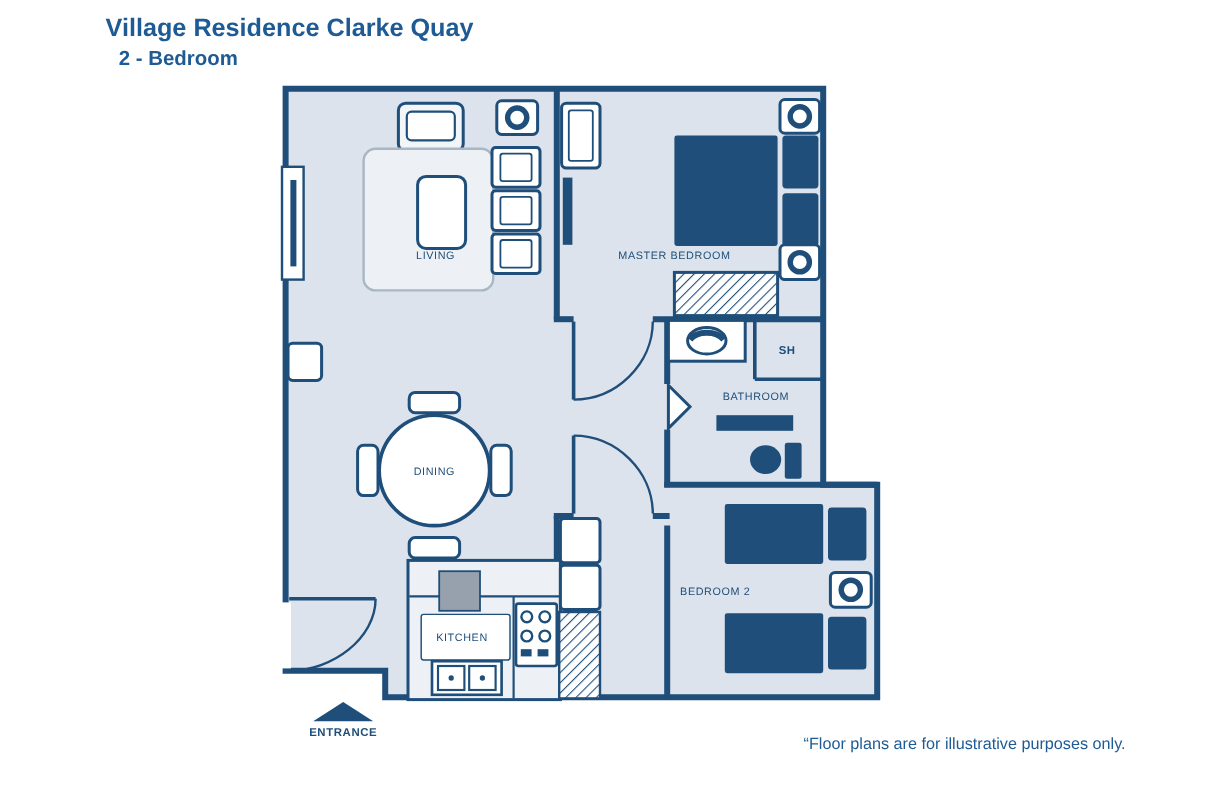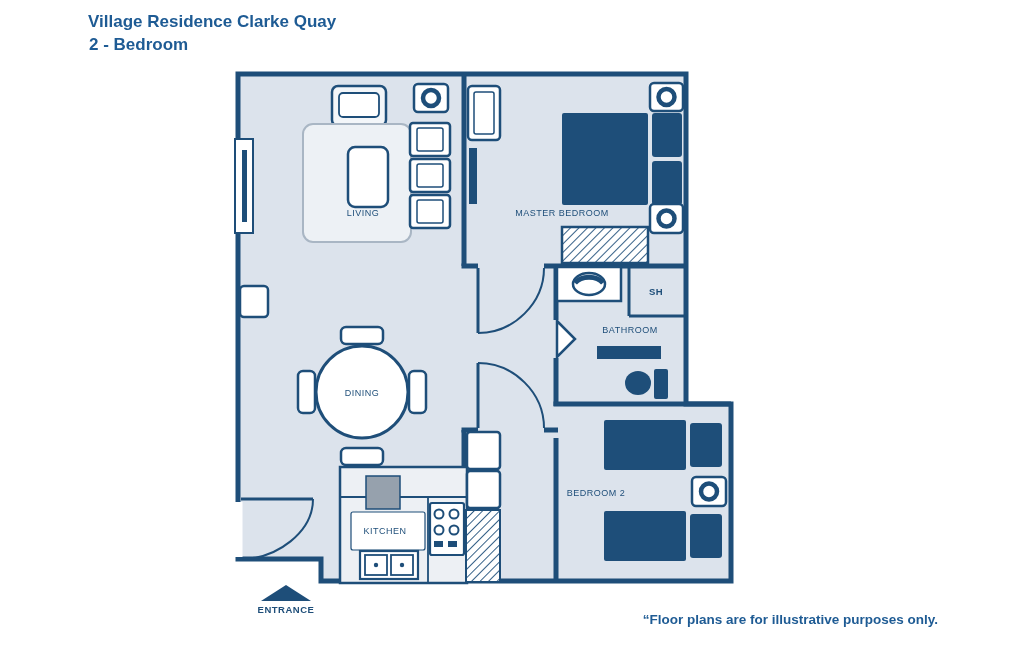--- a/index.html
+++ b/index.html
@@ -1,22 +1,22 @@
 <!DOCTYPE html>
 <html><head>
 <meta charset="utf-8">
 <style>
   html,body{margin:0;padding:0;background:#ffffff;}
   .page{position:relative;width:1027px;height:661px;background:#ffffff;overflow:hidden;
         font-family:"Liberation Sans",sans-serif;}
   .title-block{position:absolute;left:88px;top:12px;color:#1e5b94;}
-  .title-line1{font-size:17px;font-weight:bold;}
-  .title-line2{font-size:17px;font-weight:bold;margin-left:1px;margin-top:3px;}
+  .title-line1{font-size:21px;font-weight:bold;}
+  .title-line2{font-size:17px;font-weight:bold;margin-left:11px;margin-top:3px;}
   .footer{position:absolute;top:611px;right:89px;text-align:center;color:#1e5b94;
-          font-weight:bold;font-size:13.5px;line-height:18px;}
+          font-weight:normal;font-size:13.5px;line-height:18px;}
   .plan-svg{position:absolute;left:0;top:0;width:1027px;height:661px;}
   text{font-family:"Liberation Sans",sans-serif;fill:#1e4e79;font-size:9px;letter-spacing:0.5px;}
   text.bold{font-weight:bold;font-size:9.5px;}
 </style>
 </head>
 <body>
 
 <div class="page">
 
   <div class="title-block">

